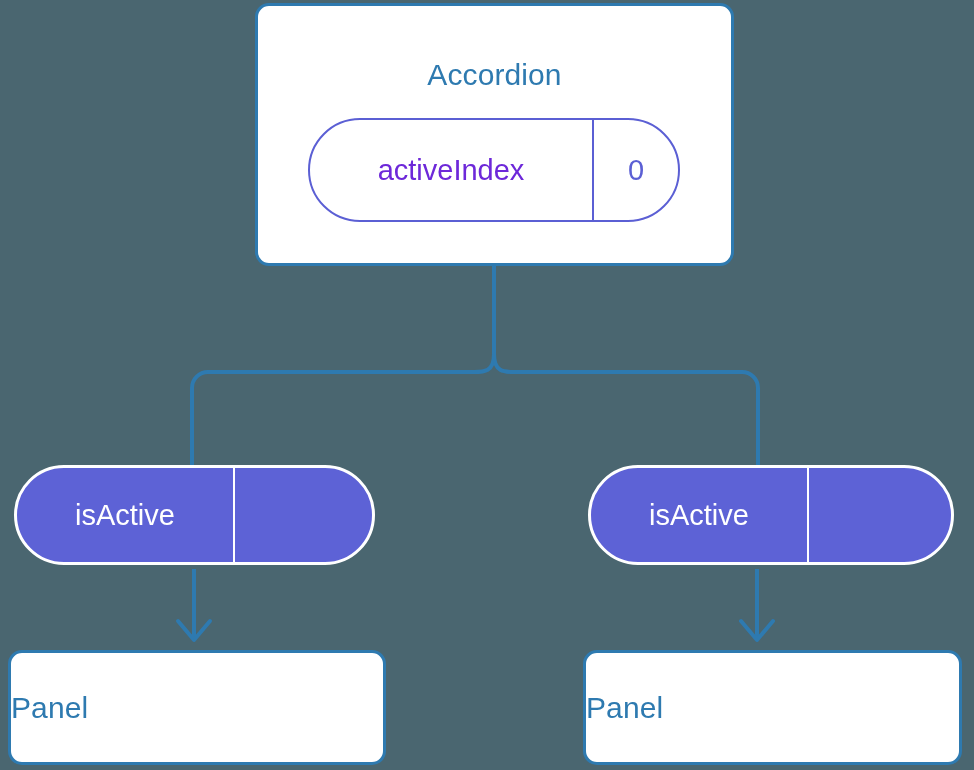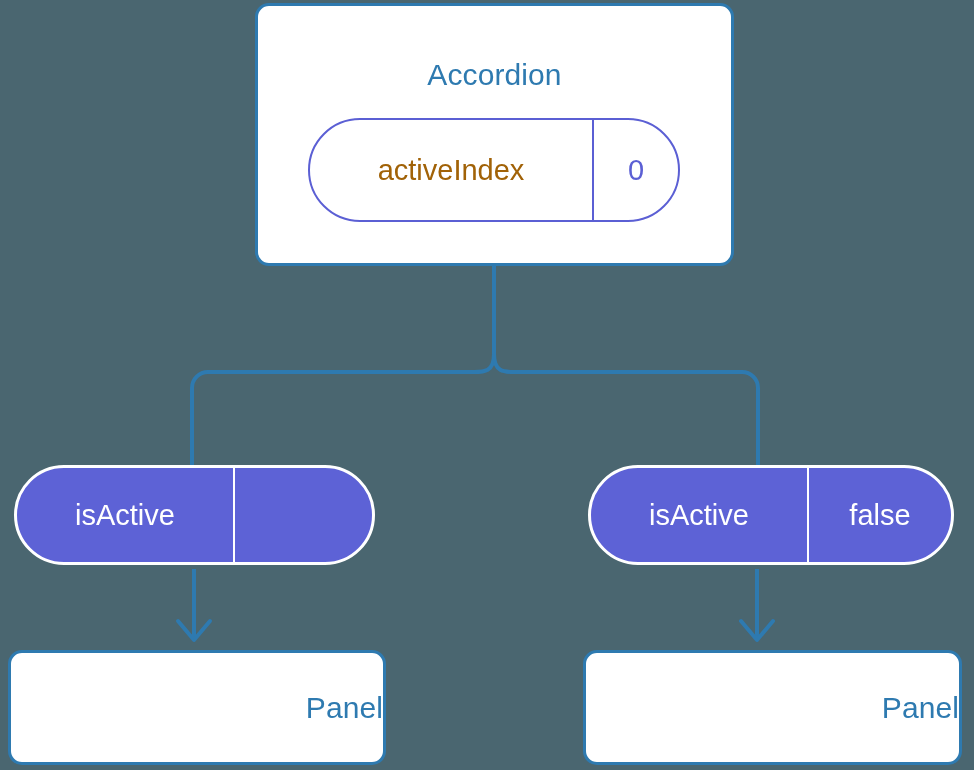--- a/index.html
+++ b/index.html
@@ -53,21 +53,21 @@
     height: 263px;
   }
   #accordion-card .card-title {
     margin-top: 52px;
   }
 
   .panel-card {
     height: 115px;
     display: flex;
     align-items: center;
-    justify-content: flex-end;
+    justify-content: flex-start;
   }
   #panel-card-left {
     left: 8px;
     top: 650px;
     width: 378px;
   }
   #panel-card-right {
     left: 583px;
     top: 650px;
     width: 379px;
@@ -95,21 +95,21 @@
   #state-pill-active-index {
     left: 308px;
     top: 118px;
     width: 372px;
     height: 104px;
     border: 2px solid #5b5fd4;
     background: #ffffff;
   }
   #state-pill-active-index .pill-key {
     flex: 0 0 282px;
-    color: #a16207;
+    color: #6d28d9;
     border-right: 2px solid #5b5fd4;
   }
   #state-pill-active-index .pill-val {
     flex: 1 1 auto;
     color: #5b5fd4;
   }
 
   
   .pill-filled {
     top: 465px;
@@ -180,20 +180,19 @@
   <div id="state-pill-is-active-left" class="pill pill-filled">
     <div class="pill-key">isActive</div>
   </div>
 
   <div id="panel-card-left" class="card panel-card">
     <div class="card-title">Panel</div>
   </div>
 
   <div id="state-pill-is-active-right" class="pill pill-filled">
     <div class="pill-key">isActive</div>
-    <div class="pill-val">false</div>
   </div>
 
   <div id="panel-card-right" class="card panel-card">
     <div class="card-title">Panel</div>
   </div>
 
 </div>
 
 </body></html>

